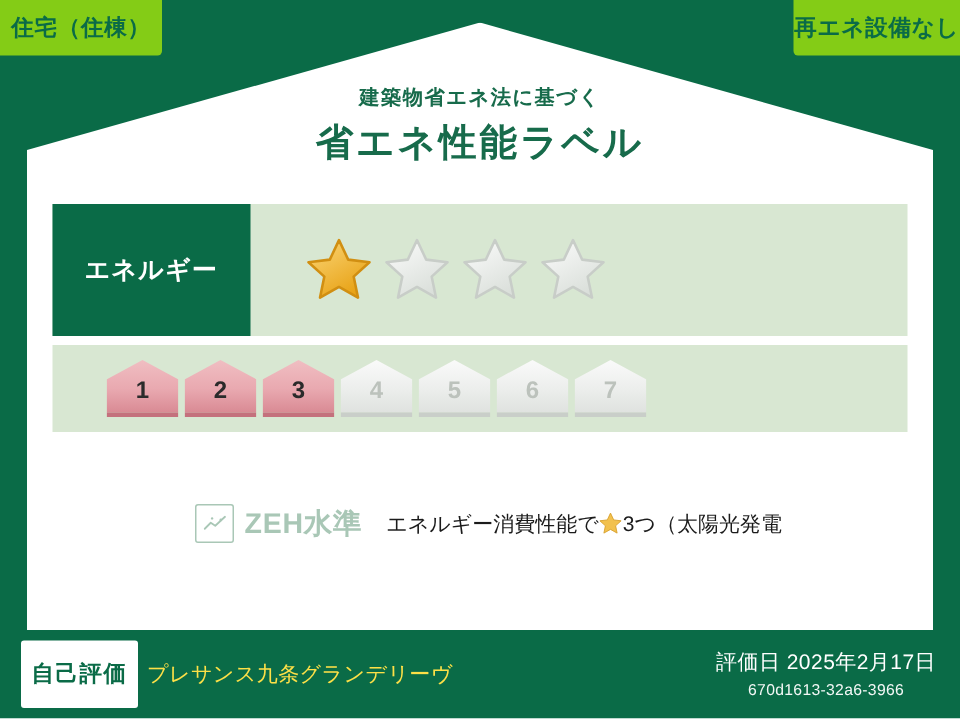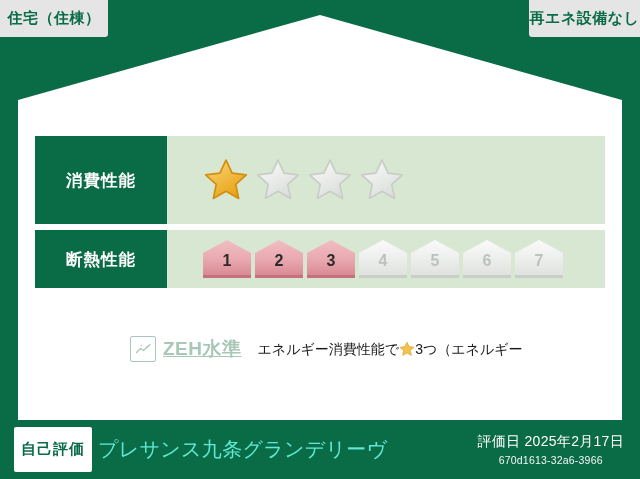--- a/index.html
+++ b/index.html
@@ -16,21 +16,21 @@
     width: 640px;
     height: 479px;
     background: #0a6b47;
     overflow: hidden;
   }
 
   
   .corner-badge {
     position: absolute;
     top: 0;
-    background: #e5e5e5;
+    background: #84cc16;
     color: #0a6b47;
     font-weight: bold;
     font-size: 15px;
     letter-spacing: 0.5px;
     display: flex;
     align-items: center;
     justify-content: center;
     z-index: 6;
   }
   #badge-left {
@@ -179,21 +179,20 @@
     align-items: center;
     justify-content: center;
     box-sizing: border-box;
   }
   #zeh-word {
     color: #a9c7b6;
     font-size: 19px;
     font-weight: bold;
     letter-spacing: 0.5px;
     white-space: nowrap;
-    text-decoration: underline;
   }
   #zeh-text {
     color: #1b1b1b;
     font-size: 14px;
     line-height: 1.6;
     white-space: nowrap;
   }
   .inline-star {
     display: inline-block;
     vertical-align: -3px;
@@ -240,22 +239,22 @@
   #self-eval-badge {
     background: #ffffff;
     color: #0a6b47;
     font-size: 15px;
     font-weight: bold;
     letter-spacing: 1px;
     padding: 13px 7px;
     border-radius: 2px;
   }
   #building-name {
-    color: #5eead4;
-    font-size: 20px;
+    color: #fde047;
+    font-size: 14px;
     letter-spacing: 0.3px;
   }
   #footer-right {
     text-align: center;
     color: #ffffff;
   }
   #eval-date {
     font-size: 14px;
     letter-spacing: 0.3px;
   }
@@ -273,26 +272,30 @@
 
   <div id="house-panel"></div>
 
   <div class="corner-badge" id="badge-left">
     <span>住宅（住棟）</span>
   </div>
   <div class="corner-badge" id="badge-right">
     <span>再エネ設備なし</span>
   </div>
 
+  <div id="title-block">
+    <div id="title-sub">建築物省エネ法に基づく</div>
+    <div id="title-main">省エネ性能ラベル</div>
+  </div>
 
   <div id="rating-table">
 
     <div class="rating-row" id="row-energy">
       <div class="row-label">
-        <span>消費性能</span>
+        <span>エネルギー</span>
       </div>
       <div class="row-value">
         <div class="star-strip" id="star-strip">
             <svg viewBox="0 0 24 24" class="star">
               <defs>
                 <linearGradient id="g0" x1="0" y1="0" x2="0.6" y2="1">
                   <stop offset="0%" stop-color="#fbd77a"></stop>
                   <stop offset="100%" stop-color="#e8a317"></stop>
                 </linearGradient>
               </defs>
@@ -323,23 +326,20 @@
                   <stop offset="100%" stop-color="#dadfda"></stop>
                 </linearGradient>
               </defs>
               <polygon points="12,1.6 15.2,8.4 22.6,9.3 17.1,14.3 18.6,21.6 12,17.9 5.4,21.6 6.9,14.3 1.4,9.3 8.8,8.4" fill="url(#g3)" stroke="#c8cdc8" stroke-width="0.9" stroke-linejoin="round"></polygon>
             </svg>
           </div>
       </div>
     </div>
 
     <div class="rating-row" id="row-insulation">
-      <div class="row-label">
-        <span>断熱性能</span>
-      </div>
       <div class="row-value">
         <div class="house-strip" id="house-strip">
             <div class="house-chip on">1</div>
             <div class="house-chip on">2</div>
             <div class="house-chip on">3</div>
             <div class="house-chip off">4</div>
             <div class="house-chip off">5</div>
             <div class="house-chip off">6</div>
             <div class="house-chip off">7</div>
           </div>
@@ -356,21 +356,21 @@
           <circle cx="12.2" cy="3.6" r="0.9" fill="#a9c7b6"></circle>
           <circle cx="6.4" cy="2.6" r="0.8" fill="#a9c7b6"></circle>
         </svg>
       </span>
       <span id="zeh-word">ZEH水準</span>
     </div>
     <div id="zeh-text">
       <div>
         <span>エネルギー消費性能で</span><span class="inline-star"><svg viewBox="0 0 24 24" width="16" height="16" aria-hidden="true">
               <polygon points="12,1.6 15.2,8.4 22.6,9.3 17.1,14.3 18.6,21.6 12,17.9 5.4,21.6 6.9,14.3 1.4,9.3 8.8,8.4" fill="#f2c14e" stroke="#d8a02c" stroke-width="0.9" stroke-linejoin="round"></polygon>
-            </svg></span><span>3つ（エネルギー</span>
+            </svg></span><span>3つ（太陽光発電</span>
       </div>
     </div>
   </div>
 
   <div id="footer">
     <div id="footer-left">
       <span id="self-eval-badge">自己評価</span>
       <span id="building-name">プレサンス九条グランデリーヴ</span>
     </div>
     <div id="footer-right">

